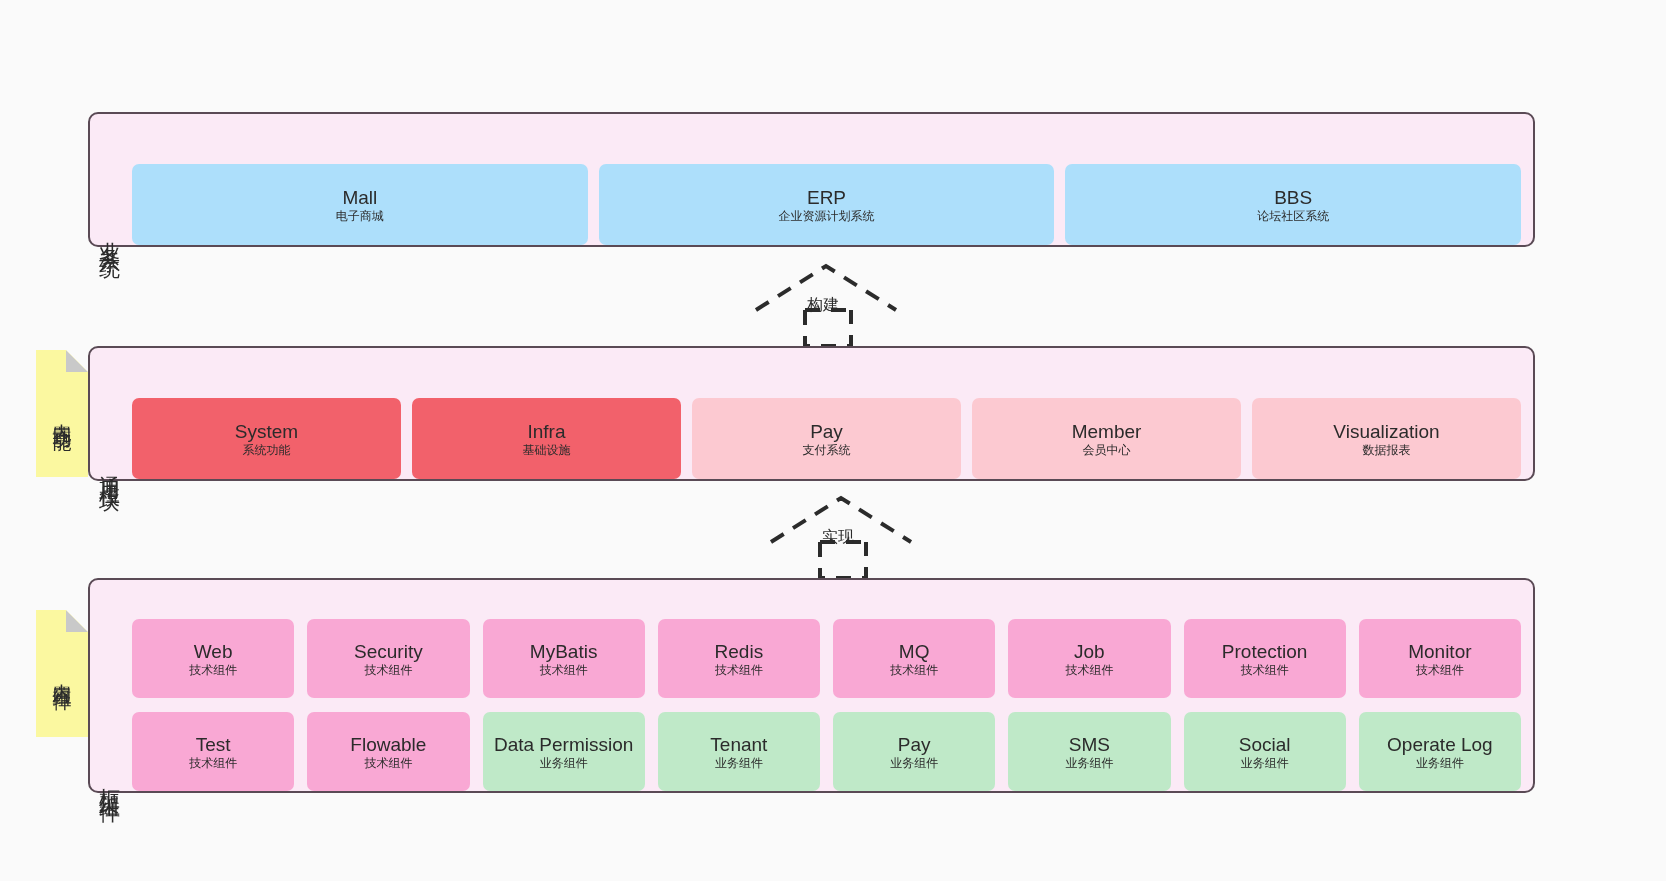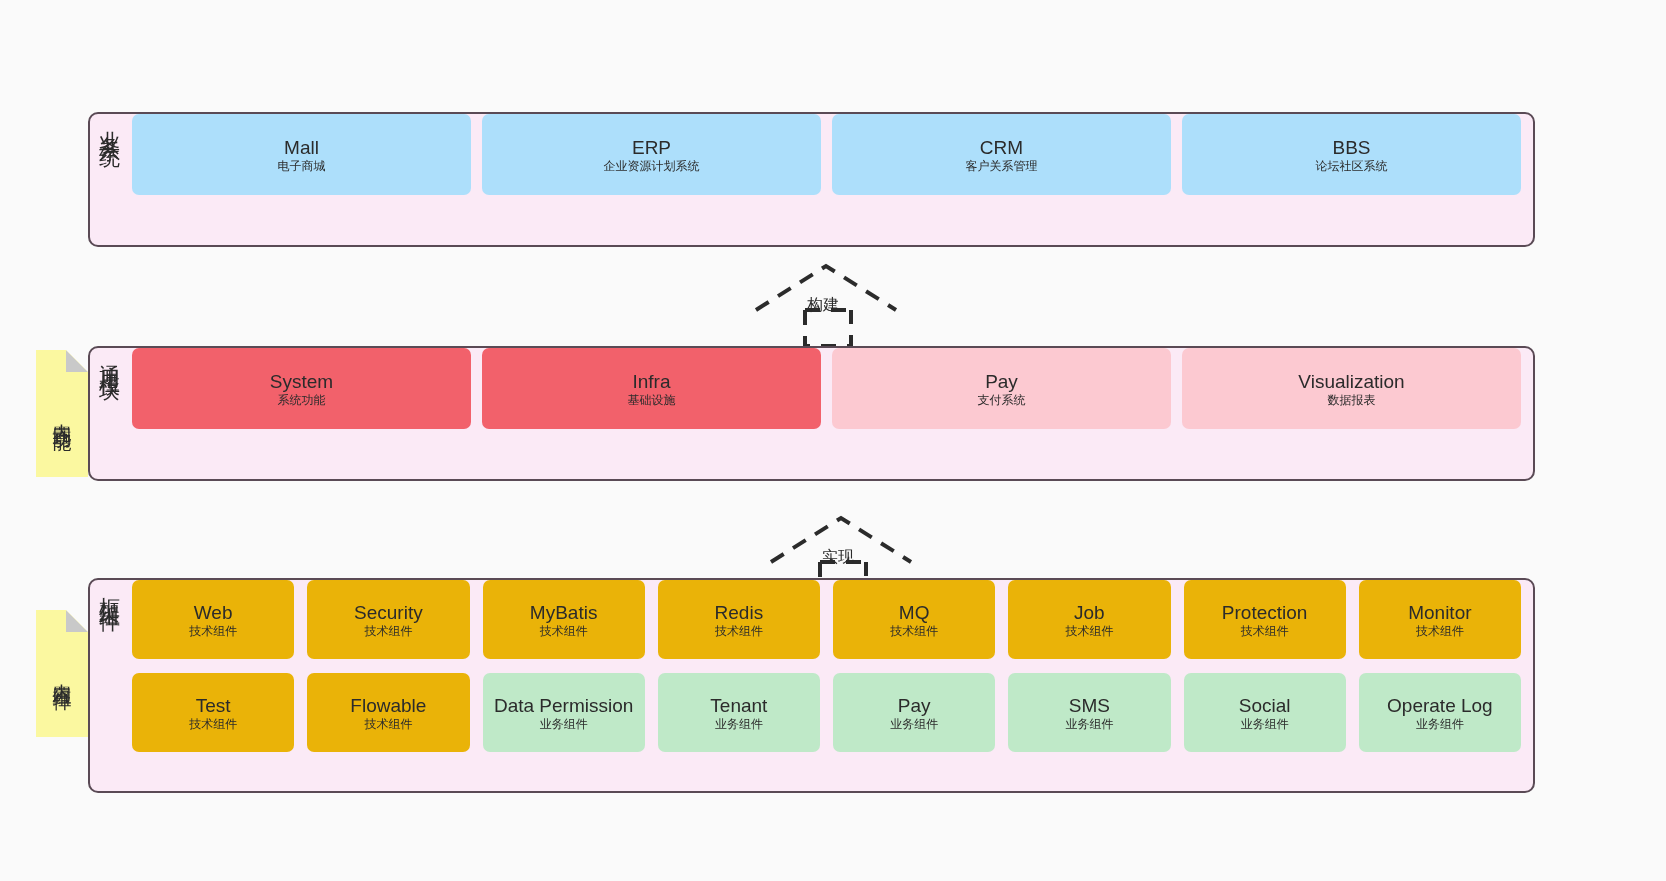--- a/index.html
+++ b/index.html
@@ -23,21 +23,21 @@
   }
 
   
   .layer {
     position: absolute;
     box-sizing: border-box;
     background: #fbeaf6;
     border: 2px solid #5a4a55;
     border-radius: 10px;
     display: flex;
-    align-items: flex-start;
+    align-items: flex-end;
   }
 
   
   .layer-title {
     flex: 0 0 auto;
     width: 40px;
     display: flex;
     align-items: center;
     justify-content: center;
     writing-mode: vertical-rl;
@@ -120,21 +120,21 @@
     align-items: center;
     padding-right: 12px;
   }
   .grid {
     flex: 1 1 auto;
     display: grid;
     grid-template-columns: repeat(8, 1fr);
     gap: 14px 13px;
   }
   .grid .node { height: 79px; }
-  .fill-green-strong { background: #eab308; }
+  .fill-green-strong { background: #f9a8d4; }
   .fill-green-light  { background: #bfe9c8; }
 
   
   .tab {
     position: absolute;
     box-sizing: border-box;
     width: 52px;
     background: #fbf8a0;
     display: flex;
     align-items: center;
@@ -167,42 +167,38 @@
   .arrow .arrow-label {
     position: absolute;
     font-size: 16px;
     color: #2b2b2b;
     background: transparent;
     white-space: nowrap;
     user-select: none;
   }
   #arrow-build { left: 750px; top: 258px; width: 160px; height: 92px; }
   #arrow-build .arrow-label { left: 57px; top: 37px; }
-  #arrow-implement { left: 765px; top: 510px; width: 160px; height: 92px; text-decoration: underline; }
+  #arrow-implement { left: 765px; top: 490px; width: 160px; height: 92px; text-decoration: underline; }
   #arrow-implement .arrow-label { left: 57px; top: 37px; }
 </style>
 </head>
 <body>
 
 <div class="canvas">
 
   <div class="layer" id="layer-business">
     <div class="layer-title">业务系统</div>
     <div class="layer-body">
       <div class="node">
         <span class="en">Mall</span>
         <span class="cn">电子商城</span>
       </div>
       <div class="node">
         <span class="en">ERP</span>
         <span class="cn">企业资源计划系统</span>
-      </div>
-      <div class="node">
-        <span class="en">CRM</span>
-        <span class="cn">客户关系管理</span>
       </div>
       <div class="node">
         <span class="en">BBS</span>
         <span class="cn">论坛社区系统</span>
       </div>
     </div>
   </div>
 
   <div class="arrow" id="arrow-build">
     <svg width="160" height="92" viewBox="0 0 160 92">
@@ -227,20 +223,24 @@
       </div>
       <div class="node fill-red-strong">
         <span class="en">Infra</span>
         <span class="cn">基础设施</span>
       </div>
       <div class="node fill-red-light">
         <span class="en">Pay</span>
         <span class="cn">支付系统</span>
       </div>
       <div class="node fill-red-light">
+        <span class="en">Member</span>
+        <span class="cn">会员中心</span>
+      </div>
+      <div class="node fill-red-light">
         <span class="en">Visualization</span>
         <span class="cn">数据报表</span>
       </div>
     </div>
   </div>
 
   <div class="arrow" id="arrow-implement">
     <svg width="160" height="92" viewBox="0 0 160 92">
       <path d="M 6 52 L 76 8 L 146 52" fill="none" stroke="#2b2b2b" stroke-width="4" stroke-dasharray="15 11" stroke-linecap="butt"></path>
       <path d="M 55 52 L 55 88 L 101 88 L 101 52" fill="none" stroke="#2b2b2b" stroke-width="4" stroke-dasharray="15 11" stroke-linecap="butt"></path>

